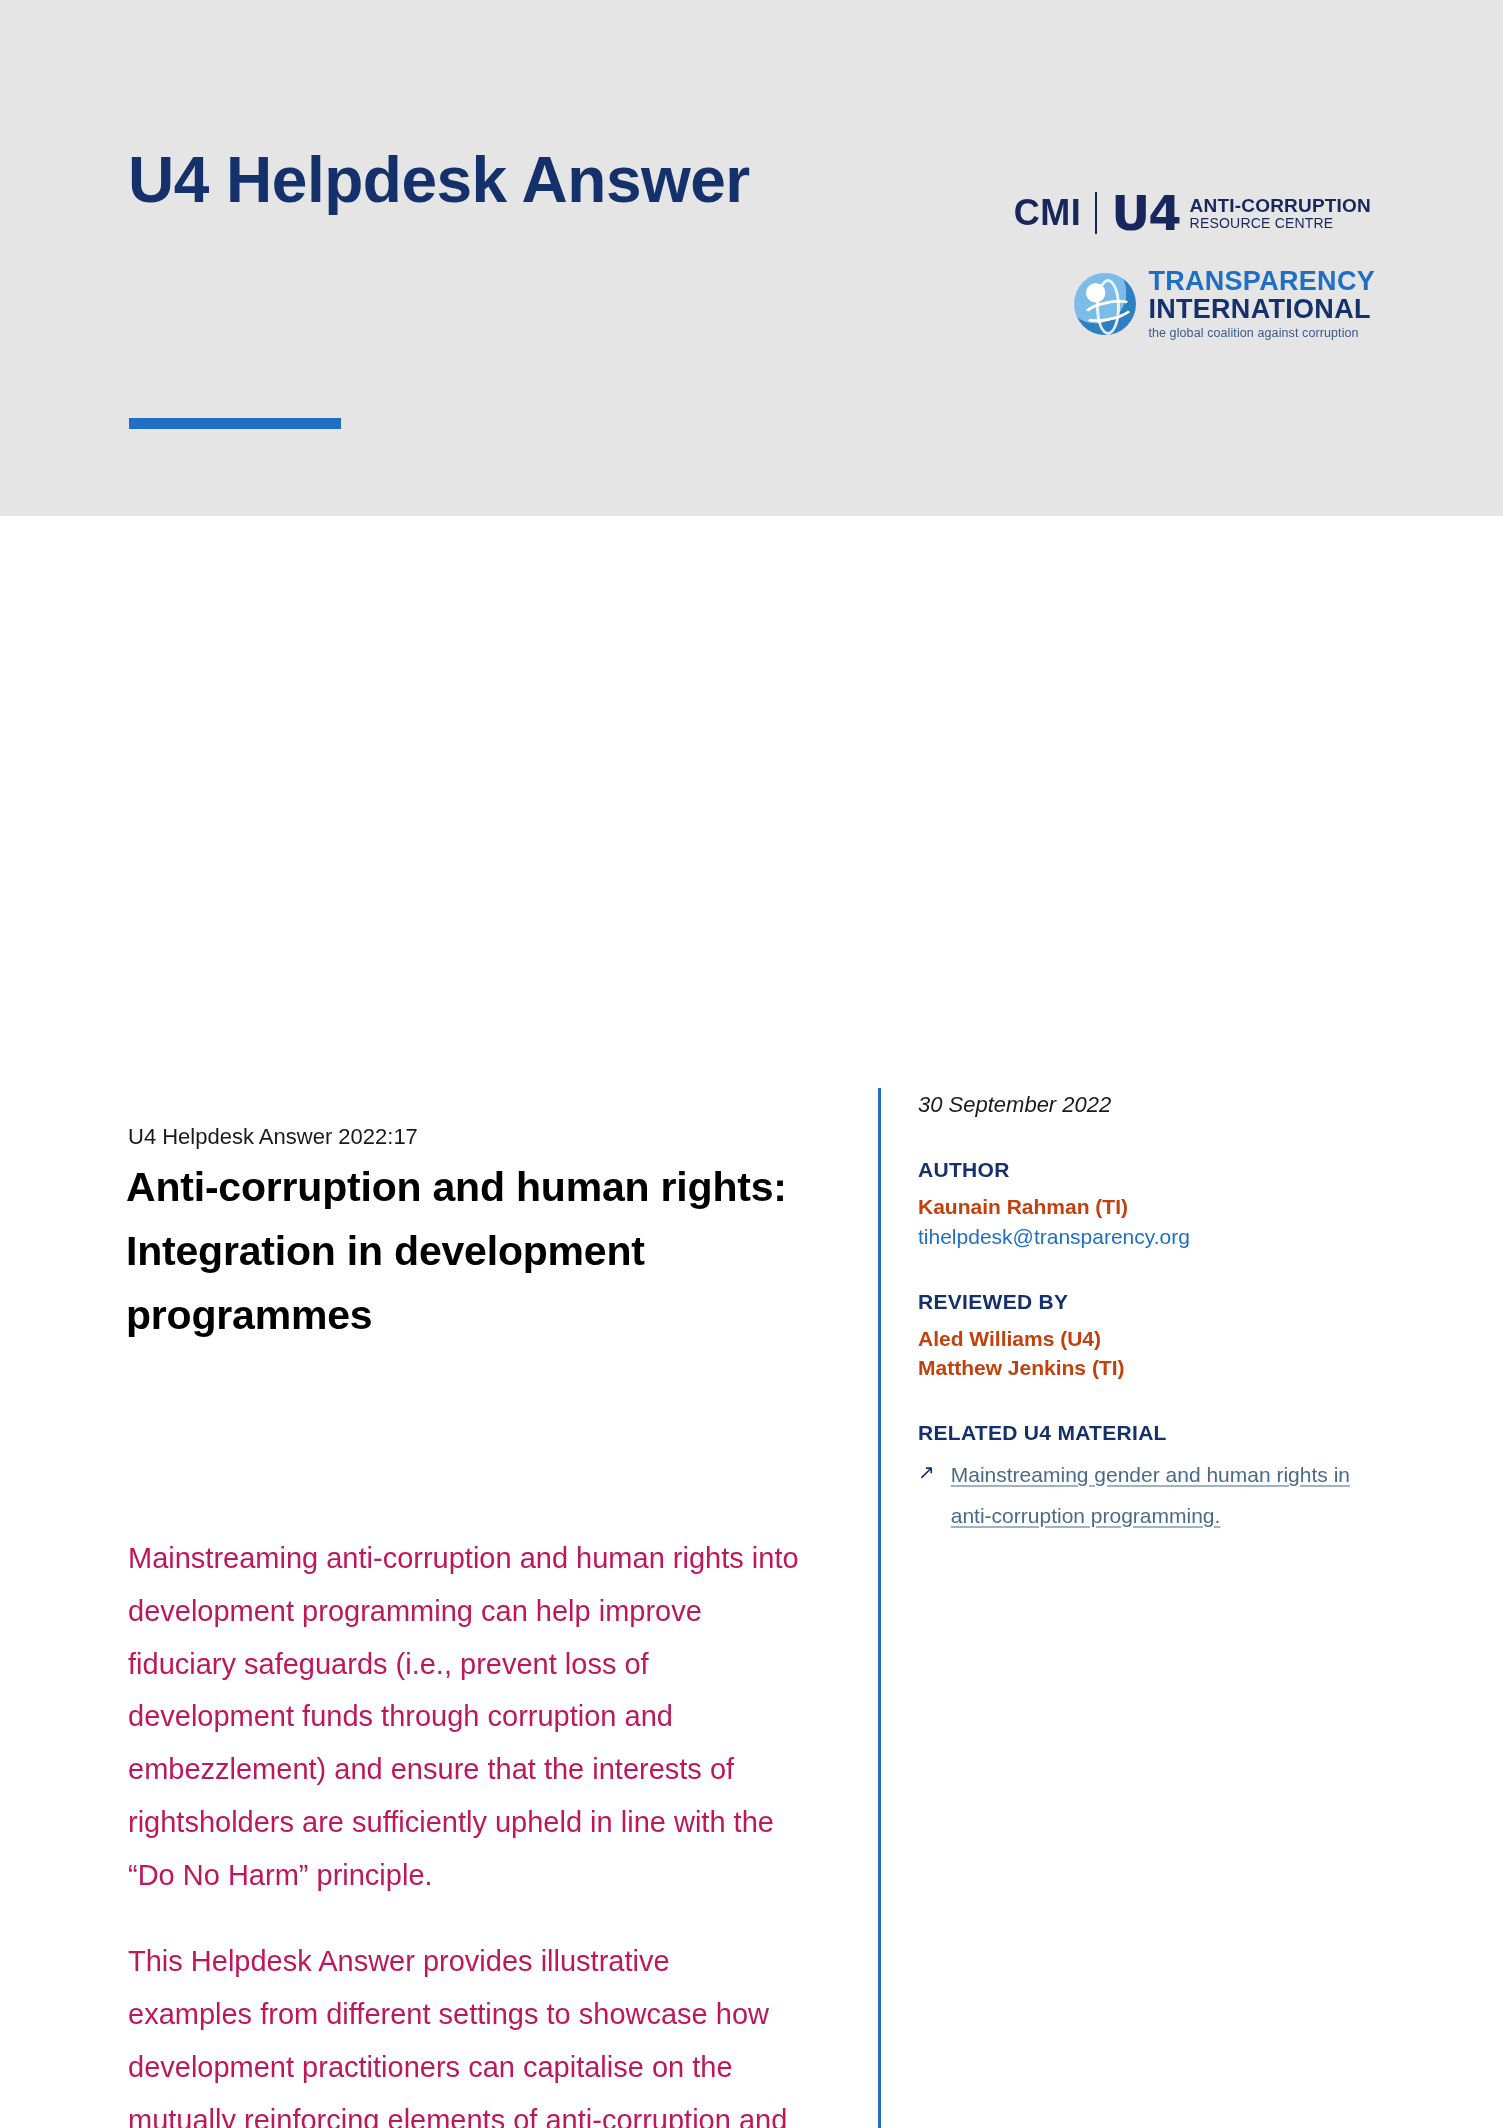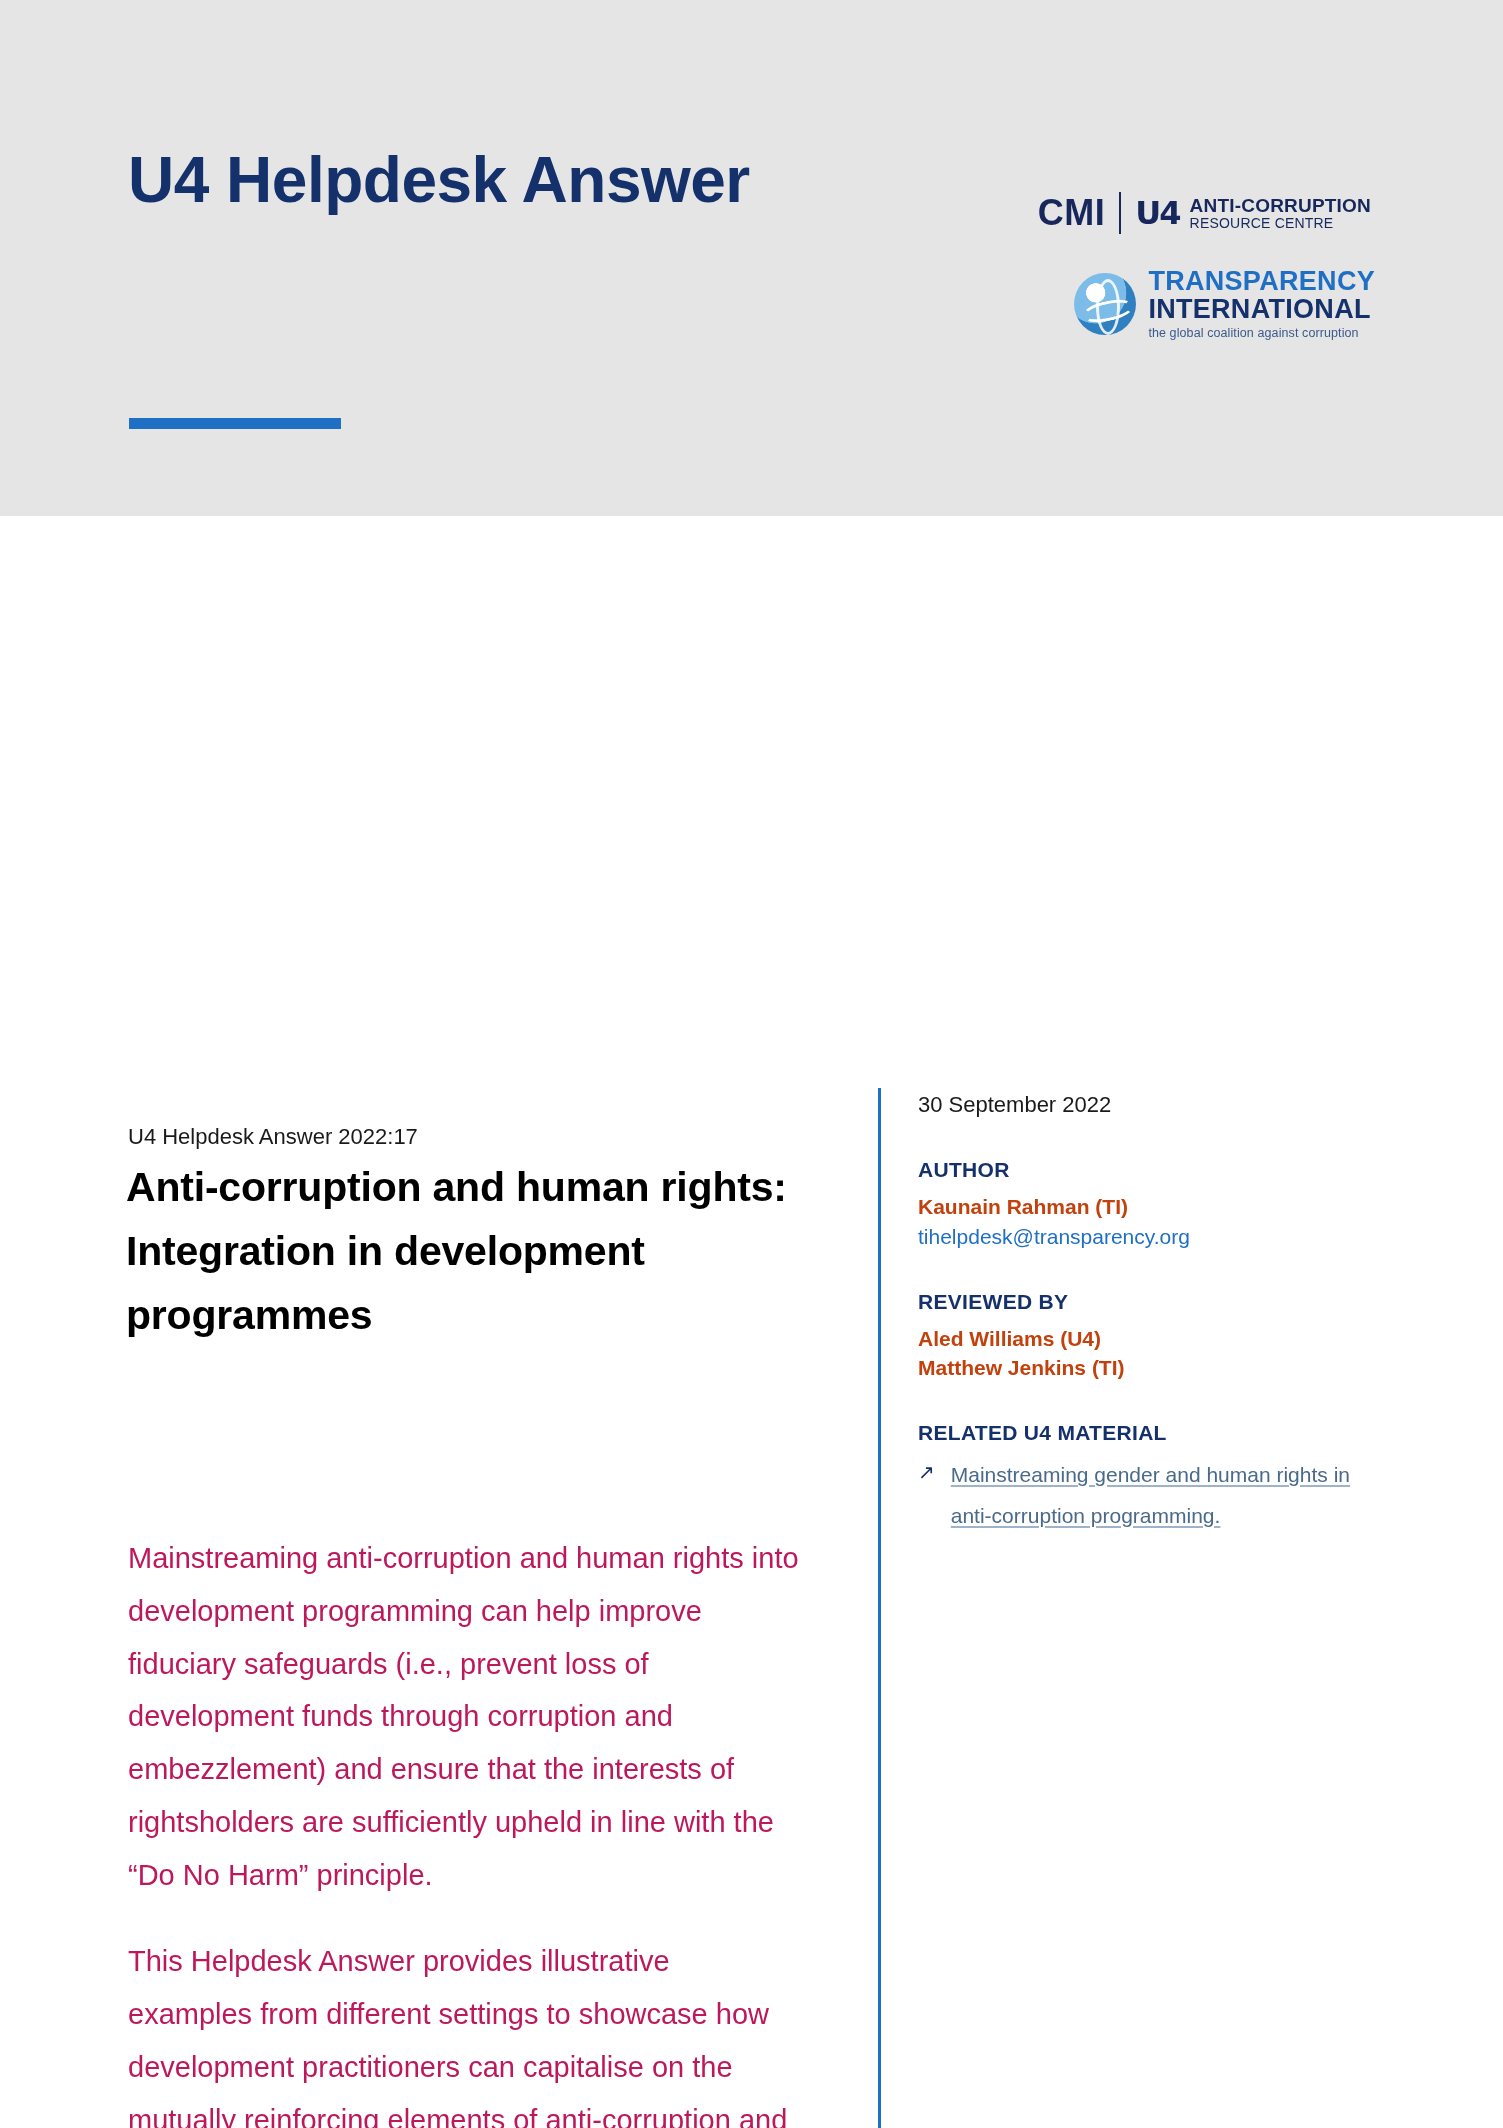--- a/index.html
+++ b/index.html
@@ -56,21 +56,21 @@
     letter-spacing: 0.5px;
     line-height: 1;
   }
   .logo-divider {
     width: 2px;
     height: 42px;
     background: #17275c;
     margin: 0 14px;
   }
   .u4-mark {
-    font-size: 32px;
+    font-size: 48px;
     font-weight: bold;
     color: #17275c;
     line-height: 1;
     font-family: "DejaVu Sans", sans-serif;
     letter-spacing: -2px;
   }
   .u4-text {
     margin-left: 10px;
     line-height: 1.05;
   }
@@ -190,20 +190,21 @@
   .meta {
     position: absolute;
     left: 918px;
     top: 576px;
     width: 470px;
   }
   .meta .date {
     font-size: 22px;
     color: #1a1a1a;
     margin-bottom: 40px;
+    font-style: italic;
   }
   .meta .label {
     font-size: 21px;
     font-weight: bold;
     color: #15316b;
     letter-spacing: 0.3px;
     margin-bottom: 10px;
   }
   .meta .value-strong {
     font-size: 21px;

